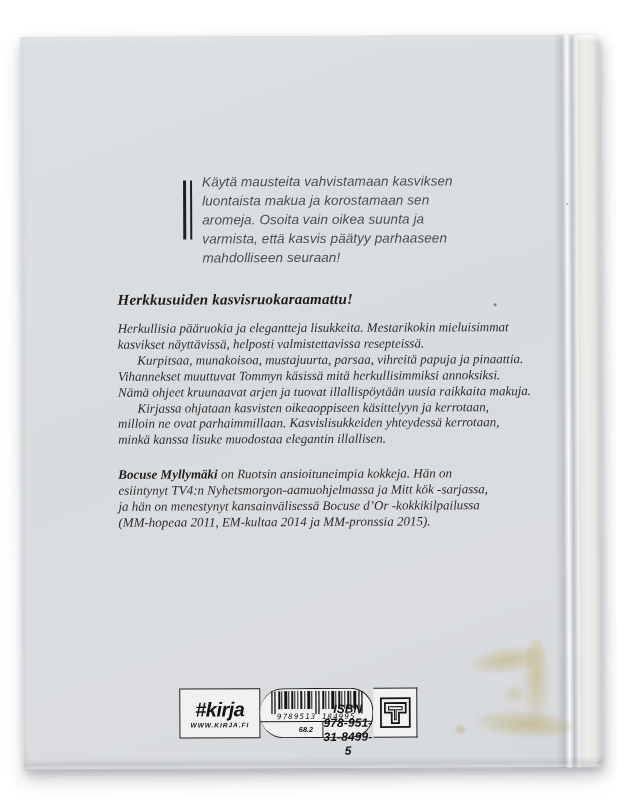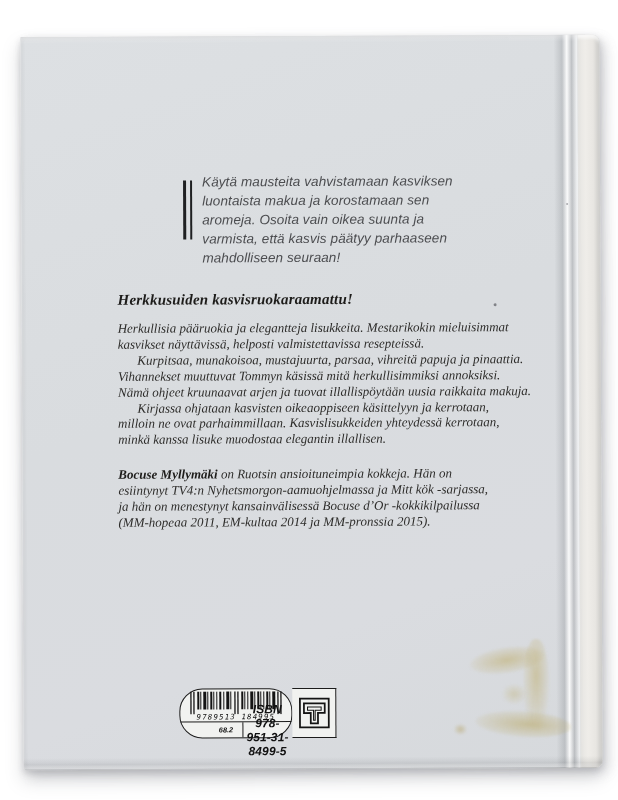--- a/index.html
+++ b/index.html
@@ -158,20 +158,24 @@
   Kirjassa ohjataan kasvisten oikeaoppiseen käsittelyyn ja kerrotaan,
 milloin ne ovat parhaimmillaan. Kasvislisukkeiden yhteydessä kerrotaan,
 minkä kanssa lisuke muodostaa elegantin illallisen.</p>
 
     <p class="author"><b>Bocuse Myllymäki</b><span> on Ruotsin ansioituneimpia kokkeja. Hän on
 esiintynyt TV4:n Nyhetsmorgon-aamuohjelmassa ja Mitt kök -sarjassa,
 ja hän on menestynyt kansainvälisessä Bocuse d’Or -kokkikilpailussa
 (MM-hopeaa 2011, EM-kultaa 2014 ja MM-pronssia 2015).</span></p>
 
     <div class="label-block">
+      <div class="label-box kirja-box">
+        <div class="kirja-name">#kirja</div>
+        <div class="kirja-url">WWW.KIRJA.FI</div>
+      </div>
       <div class="label-box barcode-box">
         <div class="bars-wrap">
           <svg width="93" height="23" viewBox="0 0 93 23">
             <g fill="#141414">
               <rect x="1" y="0" width="1.3" height="23"></rect>
                 <rect x="4" y="0" width="1.3" height="23"></rect>
               <rect x="8" y="0" width="2" height="18"></rect>
                 <rect x="11" y="0" width="1" height="18"></rect>
               <rect x="14" y="0" width="3" height="18"></rect>
                 <rect x="18" y="0" width="1" height="18"></rect>

